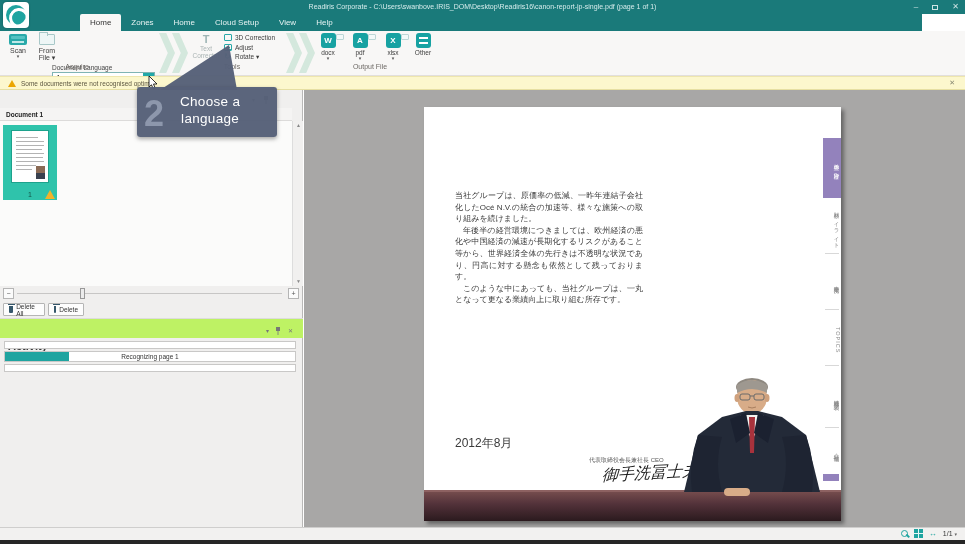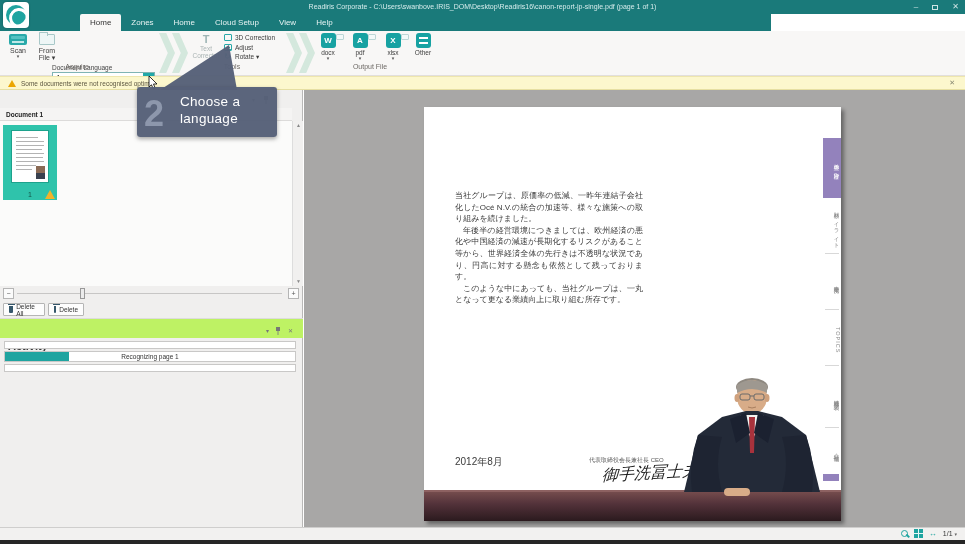--- a/index.html
+++ b/index.html
@@ -7,21 +7,21 @@
               font-family:"Liberation Sans", sans-serif; }
   #app { position:relative; width:965px; height:544px; background:#fff; }
   .abs { position:absolute; }
 
   
   .titlebar { left:0; top:0; width:965px; height:14px; background:#1a7a7a; color:#d6ecec;
               font-size:7px; text-align:center; line-height:14px; }
   .win-controls { right:6px; top:0; height:14px; display:flex; gap:14px; align-items:center; color:#cfe4e4; }
   .win-btn { font-size:8px; line-height:14px; cursor:default; }
   .win-max { width:6px; height:5px; border:1px solid #cfe4e4; display:inline-block; }
-  .tabstrip { left:0; top:14px; width:771px; height:17px; background:#1a7a7a; display:flex;
+  .tabstrip { left:0; top:14px; width:922px; height:17px; background:#1a7a7a; display:flex;
               align-items:flex-end; padding-left:80px; }
   .rtab { height:17px; line-height:17px; padding:0 10px; font-size:8px; color:#e7f3f3; cursor:default; }
   .rtab.active { background:#f8f7f6; color:#333; border-radius:2px 2px 0 0; }
   .logo-badge { left:3px; top:2px; width:26px; height:26px; background:#fff; border-radius:4px;
                 z-index:30; display:flex; align-items:center; justify-content:center;
                 box-shadow:0 0 2px rgba(0,0,0,.3); }
   .logo-swirl { width:20px; height:20px; border-radius:50%; background:#1fa4a0; position:relative; }
   .logo-swirl::after { content:""; position:absolute; left:3px; top:3px; width:14px; height:14px;
                 border-radius:50%; border:3px solid #fff; border-right-color:transparent;
                 transform:rotate(40deg); }
@@ -107,21 +107,21 @@
   .plabel { position:absolute; left:0; top:1px; width:100%; text-align:center; font-size:6.5px; color:#333; }
 
   
   .viewer { left:304px; top:90px; width:661px; height:437px; background:#a8a7a6; }
   .page { position:absolute; left:120px; top:17px; width:417px; height:414px; background:#fff;
           box-shadow:3px 3px 4px rgba(0,0,0,.4); }
   .jp-text { position:absolute; left:31px; top:83px; width:188px; font-size:8px; line-height:11.6px;
              color:#3a3a3a; text-align:justify; }
   .jp-text p { text-indent:1em; }
   .jp-text p:first-child { text-indent:0; }
-  .jp-date { position:absolute; left:31px; top:348px; font-size:10px; color:#3a3a3a; }
+  .jp-date { position:absolute; left:31px; top:328px; font-size:12px; color:#3a3a3a; }
   .signer { position:absolute; left:165px; top:349px; font-size:6px; color:#555; }
   .signature { position:absolute; left:178px; top:356px; font-size:16px; color:#1d1d1d;
                font-family:"DejaVu Serif", serif; font-style:italic; transform:rotate(-3deg) skewX(-6deg); }
   .desk { position:absolute; left:0; top:383px; width:417px; height:31px;
           background:linear-gradient(#7a5050 0%, #53323a 45%, #2b1a1e 100%); }
   .desk::before { content:""; position:absolute; left:0; top:0; width:417px; height:2px; background:#8d6161; }
   .hands { position:absolute; left:300px; top:381px; width:26px; height:8px; background:#d8ac88;
            border-radius:4px; z-index:6; }
   .ceo-svg { position:absolute; left:246px; top:266px; width:165px; height:119px; z-index:5; }
   .side-tab { position:absolute; left:399px; width:18px; writing-mode:vertical-rl; text-orientation:mixed;
@@ -130,21 +130,21 @@
   .side-sep { position:absolute; left:401px; width:14px; height:1px; background:#d8d8d8; }
   .pg-num { position:absolute; left:386px; top:366px; font-size:7px; font-weight:bold; color:#333; }
   .pg-mark { position:absolute; left:399px; top:367px; width:16px; height:7px; background:#9382bc; }
 
   
   .callout-tail { left:130px; top:40px; width:150px; height:50px; z-index:49; }
   .callout { left:137px; top:87px; width:140px; height:50px; background:rgba(86,96,120,.97);
              border-radius:3px; z-index:50; box-shadow:0 2px 4px rgba(0,0,0,.35); }
   .callout .step { position:absolute; left:7px; top:6px; font-size:36px; font-weight:bold; color:#8d97ac; }
   .callout .txt { position:absolute; left:43px; top:7px; font-size:13.5px; color:#fff; line-height:16.5px;
-                  letter-spacing:.3px; }
+                  letter-spacing:.3px;text-align:center; }
 
   
   .statusbar { left:0; top:527px; width:965px; height:13px; background:#f2f1f0; border-top:1px solid #cfcecd; }
   .sb-right { position:absolute; right:8px; top:1px; display:flex; align-items:center; gap:6px; }
   .mag { width:7px; height:7px; border:1.5px solid #1fa4a0; border-radius:50%; position:relative; }
   .mag::after { content:""; position:absolute; left:4px; top:4px; width:4px; height:1.5px; background:#1fa4a0;
                 transform:rotate(45deg); }
   .fitgrid { width:9px; height:9px; background:#1fa4a0; position:relative; }
   .fitgrid::before { content:""; position:absolute; left:4px; top:0; width:1px; height:9px; background:#e8f6f6; }
   .fitgrid::after { content:""; position:absolute; left:0; top:4px; width:9px; height:1px; background:#e8f6f6; }

